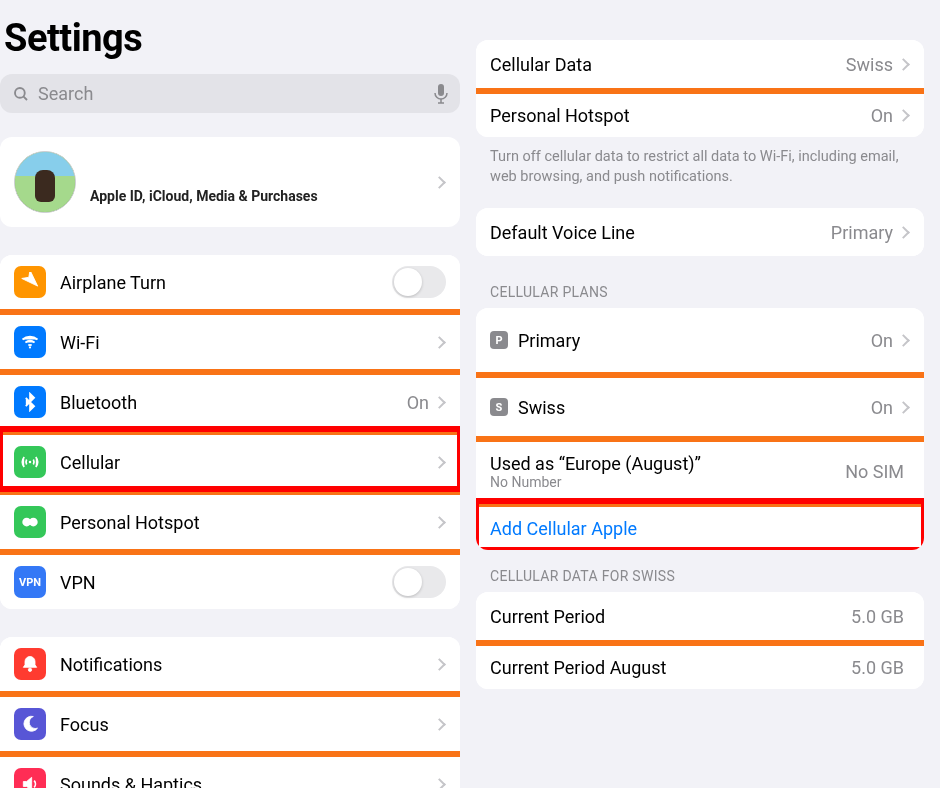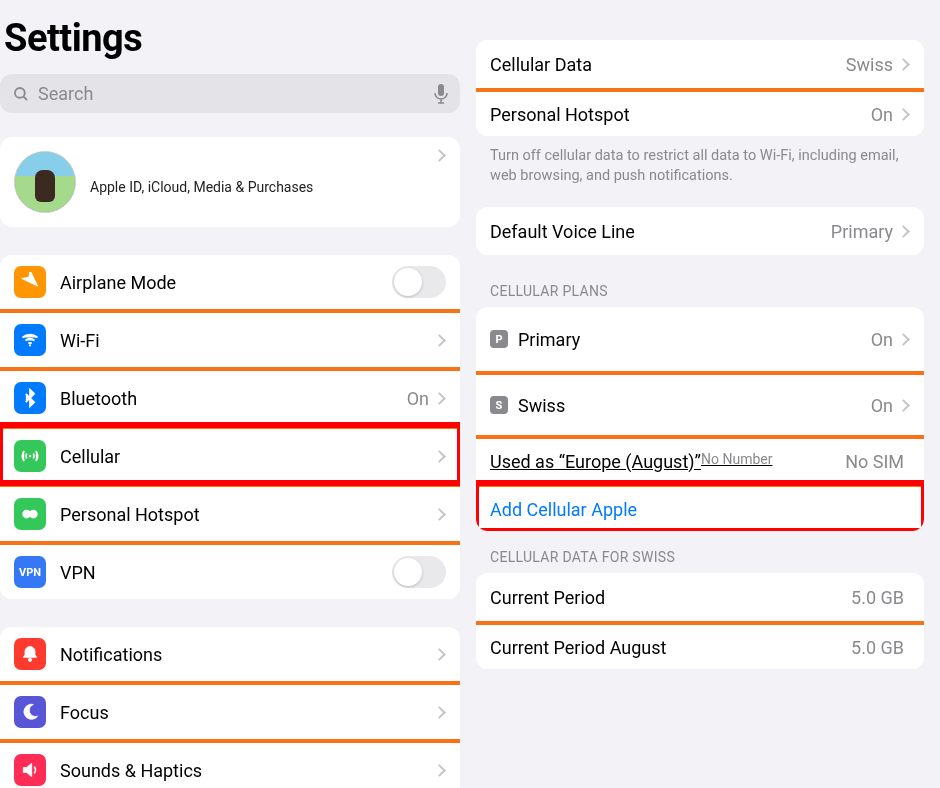--- a/index.html
+++ b/index.html
@@ -25,21 +25,21 @@
   }
   .search-bar .mag { width: 18px; height: 18px; margin-right: 8px; }
   .search-bar .ph { flex: 1; font-size: 18px; color: #8a8a8e; }
   .search-bar .mic { width: 14px; height: 20px; }
 
   .card {
     background: #fff; border-radius: 12px; overflow: hidden; margin-bottom: 28px;
   }
 
   .apple-id-row {
-    display: flex; padding: 14px 14px;
+    display: flex; align-items: center; padding: 14px 14px; font-weight: bold;
   }
   .avatar {
     width: 62px; height: 62px; border-radius: 50%;
     background: radial-gradient(circle at 50% 30%, #3b2a1f 16%, transparent 17%),
                 linear-gradient(#9fd07c 45%, #8fc06c 45%, #7fb05c 100%),
                 #5fa0d0;
     border: 1px solid #d0d0d0;
     position: relative; overflow: hidden;
   }
   .avatar::before {
@@ -51,34 +51,34 @@
     transform:translateX(-50%);
     background:#3b2a1f; border-radius: 8px 8px 6px 6px;
   }
   .apple-id-txt { flex: 1; padding-left: 14px; }
   .apple-id-sub { font-size: 14px; color: #222; margin-top: 28px; }
 
   .row {
     display: flex; align-items: center;
     padding: 11px 14px 11px 14px;
     min-height: 48px;
-    border-top: 4px solid #f97316;
+    border-top: 6px solid #f97316;
     position: relative;
     background:#fff;
   }
   .row:first-child { border-top: none; }
   .row .icn {
     width: 32px; height: 32px; border-radius: 7px;
     display: flex; align-items: center; justify-content: center;
     margin-right: 14px; flex-shrink: 0;
   }
   .row .lbl { flex: 1; font-size: 18px; color: #000; }
   .row .val { font-size: 18px; color: #8a8a8e; margin-right: 6px; }
   .row .sub { font-size: 14px; color: #8a8a8e; }
-  .row .col { display:flex; flex:1;text-decoration:underline; }
+  .row .col { display:flex; flex-direction:column; flex:1; }
 
   .chevron {
     width: 9px; height: 9px;
     border-right: 2.5px solid #c5c5c9;
     border-top: 2.5px solid #c5c5c9;
     transform: rotate(45deg);
     margin-right: 2px;
   }
 
   .toggle {
@@ -145,21 +145,21 @@
     </div>
   </div>
 
   <div class="card">
     <div class="row">
       <div class="icn white" style="background:#ff9500">
         <svg viewBox="0 0 24 24" fill="#fff">
             <path d="M2 16l20-7-20-7 5 7-5 7z" transform="rotate(45 12 12)"></path>
           </svg>
       </div>
-      <span class="lbl">Airplane Mode</span>
+      <span class="lbl">Airplane Turn</span>
       <div class="toggle"></div>
     </div>
     <div class="row">
       <div class="icn white" style="background:#007aff">
         <svg viewBox="0 0 24 24" fill="none" stroke="#fff" stroke-width="2.2">
             <path d="M3 9a14 14 0 0 1 18 0"></path>
             <path d="M6.5 12.5a9 9 0 0 1 11 0"></path>
             <path d="M10 16a4 4 0 0 1 4 0"></path>
             <circle cx="12" cy="18.5" r="1.3" fill="#fff" stroke="none"></circle>
           </svg>

